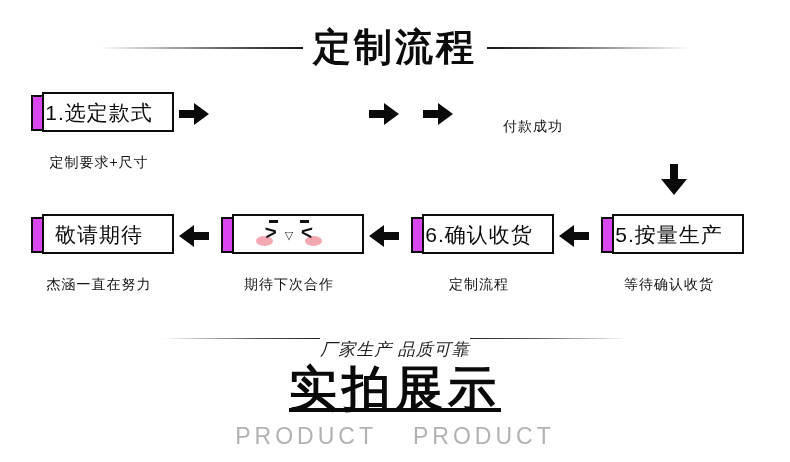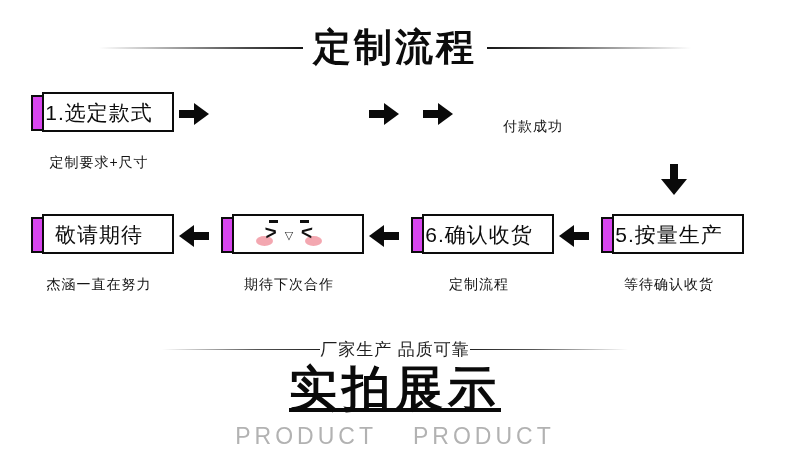--- a/index.html
+++ b/index.html
@@ -55,21 +55,21 @@
     background:#f298a3; opacity:.85; filter:blur(0.7px); }
   .blush.pl { left:33px; } .blush.pr { right:33px; }
   .eye { position:absolute; top:3px; font-size:20px; font-weight:900; line-height:1; color:#101010; }
   .eye.el { left:42px; transform:rotate(-6deg); }
   .eye.er { right:42px; transform:rotate(6deg); }
   .mouth { position:absolute; top:11px; left:50%; transform:translateX(-50%);
     font-size:11px; line-height:1; color:#2a2a2a; }
 
   
   .tagline-row { position:absolute; top:338px; left:0; width:100%;
-    display:flex; align-items:center; justify-content:center; }
+    display:flex; align-items:flex-start; justify-content:center;font-style:italic; }
   .tagline-row .txt { font-size:17px; letter-spacing:1px; color:#1c1c1c; white-space:nowrap; }
   .tline { height:1px; width:158px; flex:none; }
   .tline.l { background:linear-gradient(to right, rgba(0,0,0,0), #555 60%, #222); }
   .tline.r { background:linear-gradient(to left,  rgba(0,0,0,0), #555 60%, #222); }
   .display-title { position:absolute; top:357px; left:0; width:100%; text-align:center;
     font-size:48px; font-weight:800; letter-spacing:5px; color:#0a0a0a;text-decoration:underline; }
   .display-en { position:absolute; top:423px; left:0; width:100%; text-align:center;
     font-size:23px; letter-spacing:4px; word-spacing:26px; color:#b2b2b2; }
 </style>
 </head>

